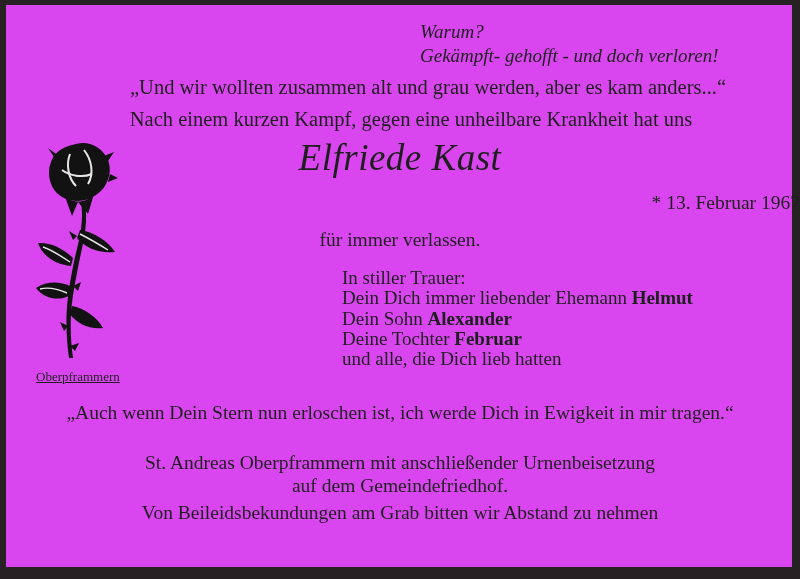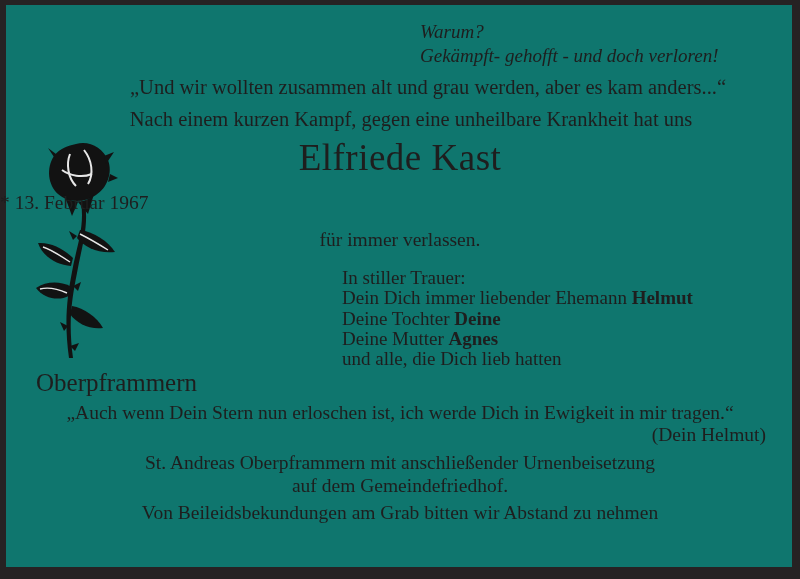--- a/index.html
+++ b/index.html
@@ -1,35 +1,35 @@
 <!DOCTYPE html>
 <html><head>
 <meta charset="utf-8">
 <style>
   html,body{margin:0;padding:0;background:#fff;}
   .page{
-    position:relative;width:800px;height:579px;background:#0f766e;overflow:hidden;
+    position:relative;width:800px;height:579px;background:#d946ef;overflow:hidden;
     font-family:"Liberation Serif","DejaVu Serif",serif;color:#1e1e1e;
     box-sizing:border-box;
   }
   .frame{
     position:absolute;inset:0;box-sizing:border-box;pointer-events:none;
     border-top:5px solid #262223;border-left:6px solid #262223;
     border-right:8px solid #262223;border-bottom:12px solid #262223;
   }
   .abs{position:absolute;white-space:nowrap;}
   .centered{left:0;width:100%;text-align:center;}
   .epigraph{left:420px;top:20px;font-style:italic;font-size:19px;line-height:24px;}
   .intro-quote{top:76px;font-size:20.5px;padding-left:28px;}
   .intro-line{top:108px;font-size:20.5px;padding-left:11px;}
-  .deceased-name{top:136px;font-size:37px;letter-spacing:0.5px;}
-  .dates{top:192px;left:0;width:100%;display:flex;justify-content:flex-start;gap:100px;font-size:19.5px;}
+  .deceased-name{top:136px;font-size:37px;letter-spacing:0.5px;font-style:italic;}
+  .dates{top:192px;left:0;width:100%;display:flex;justify-content:flex-end;gap:100px;font-size:19.5px;}
   .verlassen{top:229px;font-size:19.5px;}
   .mourning{left:342px;top:268px;font-size:19px;line-height:20.3px;}
-  .place{left:36px;top:369px;font-size:25px;}
+  .place{left:36px;top:369px;font-size:13px;text-decoration:underline;}
   .memorial-quote{top:402px;font-size:19.5px;}
   .attribution{top:424px;right:34px;font-size:19.5px;}
   .service{top:452px;font-size:19.5px;line-height:22.6px;}
   .condolence{top:502px;font-size:19.5px;}
   .rose{position:absolute;left:26px;top:140px;width:92px;height:222px;}
   b{font-weight:bold;}
 </style>
 </head>
 <body>
 
@@ -84,29 +84,28 @@
 
   <div class="abs dates">
     <span>* 13. Februar 1967</span>
   </div>
 
   <div class="abs centered verlassen">für immer verlassen.</div>
 
   <div class="abs mourning">
     <div>In stiller Trauer:</div>
     <div><span>Dein Dich immer liebender Ehemann </span><b>Helmut</b></div>
-    <div><span>Deine Tochter </span><b>Deine</b></div>
-    <div><span>Deine Mutter </span><b>Agnes</b></div>
+    <div><span>Dein Sohn </span><b>Alexander</b></div>
+    <div><span>Deine Tochter </span><b>Februar</b></div>
     <div><span>und alle, die Dich lieb hatten</span><b></b></div>
   </div>
 
   <div class="abs place">Oberpframmern</div>
 
   <div class="abs centered memorial-quote">„Auch wenn Dein Stern nun erloschen ist, ich werde Dich in Ewigkeit in mir tragen.“</div>
-  <div class="abs attribution">(Dein Helmut)</div>
 
   <div class="abs centered service">
     <div>St. Andreas Oberpframmern mit anschließender Urnenbeisetzung</div>
     <div>auf dem Gemeindefriedhof.</div>
   </div>
 
   <div class="abs centered condolence">Von Beileidsbekundungen am Grab bitten wir Abstand zu nehmen</div>
 
 </div>
 

